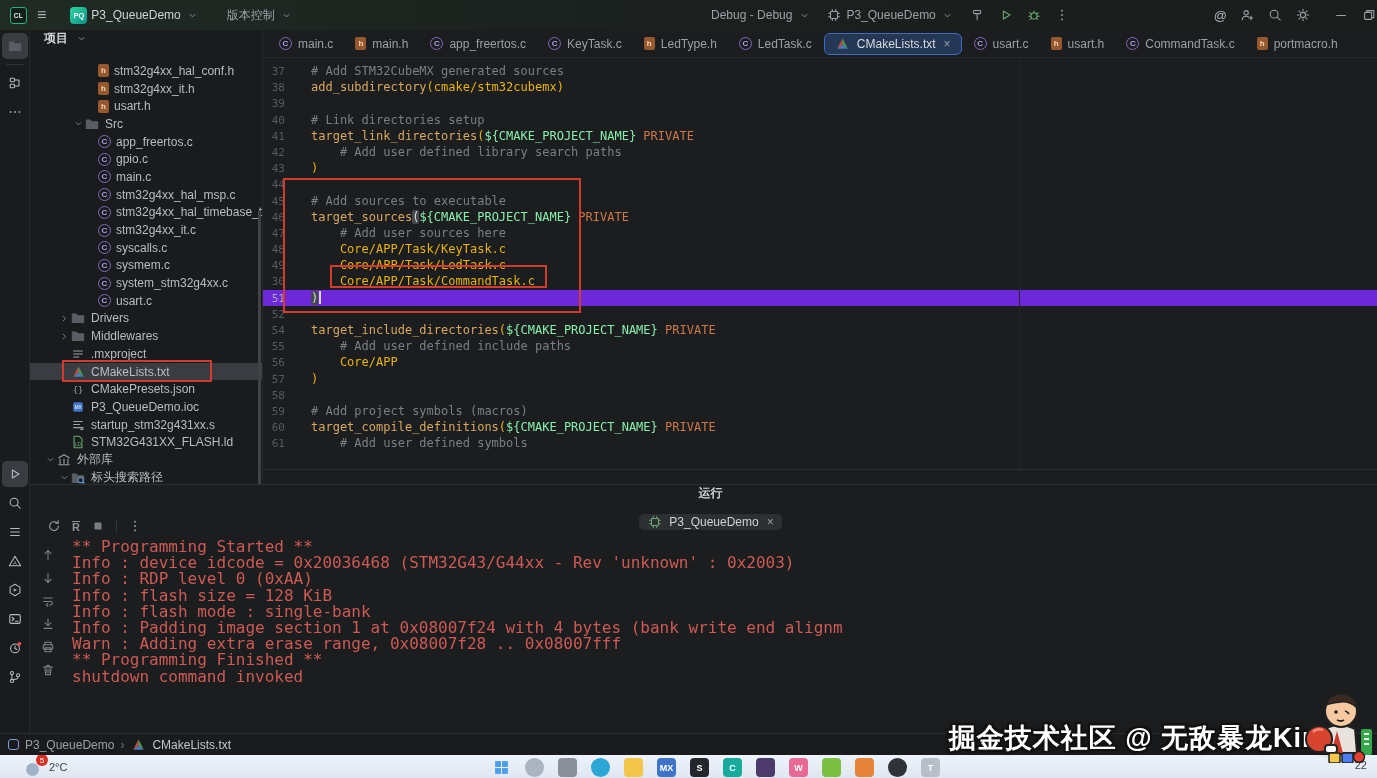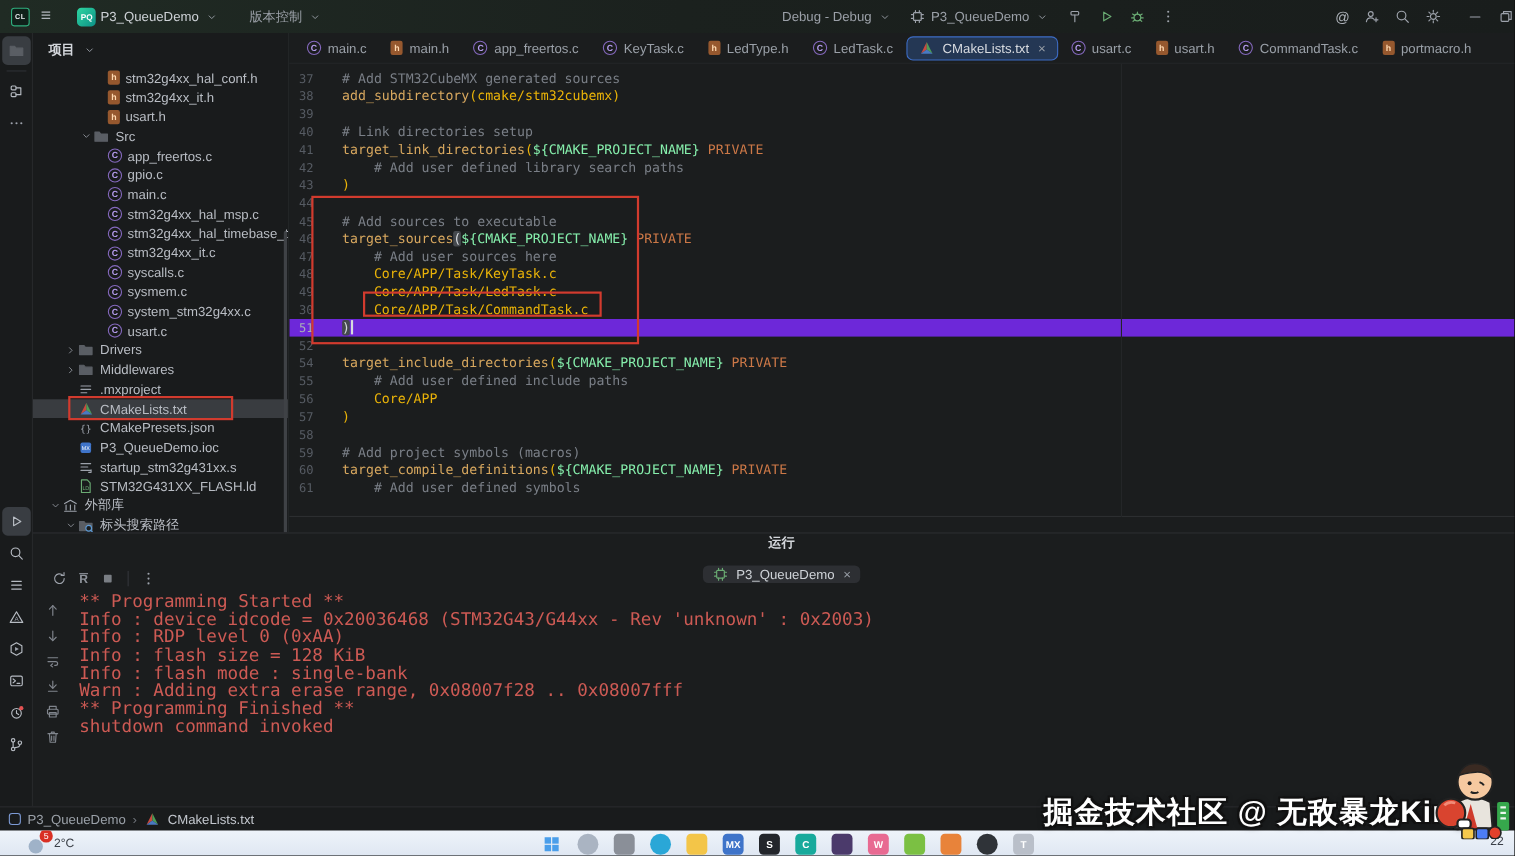--- a/index.html
+++ b/index.html
@@ -30,21 +30,21 @@
 
   
   #rail { left:0; top:30px; width:30px; height:703px; background:#191b1c; border-right:1px solid #26282a; }
   .rail-btn { width:26px; height:26px; margin:3px auto; display:flex; align-items:center; justify-content:center; border-radius:5px; }
   .rail-btn.active { background:#393d42; }
   .rail-sep { width:18px; height:1px; background:#2e3134; margin:5px auto; }
   #rail-bottom { position:absolute; bottom:40px; left:0; width:30px; }
 
   
   #project-panel { left:30px; top:30px; width:233px; height:454px; background:#191b1c; border-right:1px solid #26282a; overflow:hidden; }
-  #pp-header { height:30px; display:flex; align-items:center; gap:5px; padding-left:14px; color:#d3d6db; font-weight:bold; }
+  #pp-header { height:30px; display:flex; gap:5px; padding-left:14px; color:#d3d6db; font-weight:bold; }
   #tree { position:absolute; top:32px; left:0; right:0; bottom:0; overflow:hidden; }
   .tree-row { height:17.7px; display:flex; align-items:center; white-space:nowrap; color:#b9bdc4; }
   .tree-row.selected { background:#393c40; }
   .tree-chev { width:12px; display:inline-flex; justify-content:center; flex:0 0 12px; }
   .tree-ic { margin:0 5px 0 0; }
   .fic-c { width:13px; height:13px; border-radius:50%; border:1px solid #8468bd; color:#b79df0; font-size:8px; font-weight:bold;
     display:inline-flex; align-items:center; justify-content:center; flex:0 0 auto; }
   .fic-h { width:11px; height:13px; background:#96582e; border-radius:2px; color:#ffd9b0; font-size:8px; font-weight:bold;
     display:inline-flex; align-items:center; justify-content:center; flex:0 0 auto; }
   #tree-scrollthumb { position:absolute; right:1px; top:180px; width:3px; height:290px; background:#3f4246; border-radius:2px; }
@@ -677,20 +677,21 @@
             <path d="M3 4.5h10 M6.5 4.5V3h3v1.5 M4.5 4.5l.7 9h5.6l.7-9 M6.8 7v4.5 M9.2 7v4.5"></path>
           </svg>
         </span>
       </div>
     <div id="console">
         <div class="con-line">** Programming Started **</div>
         <div class="con-line">Info : device idcode = 0x20036468 (STM32G43/G44xx - Rev 'unknown' : 0x2003)</div>
         <div class="con-line">Info : RDP level 0 (0xAA)</div>
         <div class="con-line">Info : flash size = 128 KiB</div>
         <div class="con-line">Info : flash mode : single-bank</div>
+        <div class="con-line">Info : Padding image section 1 at 0x08007f24 with 4 bytes (bank write end alignm</div>
         <div class="con-line">Warn : Adding extra erase range, 0x08007f28 .. 0x08007fff</div>
         <div class="con-line">** Programming Finished **</div>
         <div class="con-line">shutdown command invoked</div>
       </div>
   </div>
 
   <div id="statusbar" class="abs">
     <span class="crumb-proj-ic"></span>
     <span>P3_QueueDemo</span>
     <span class="crumb-sep">›</span>

